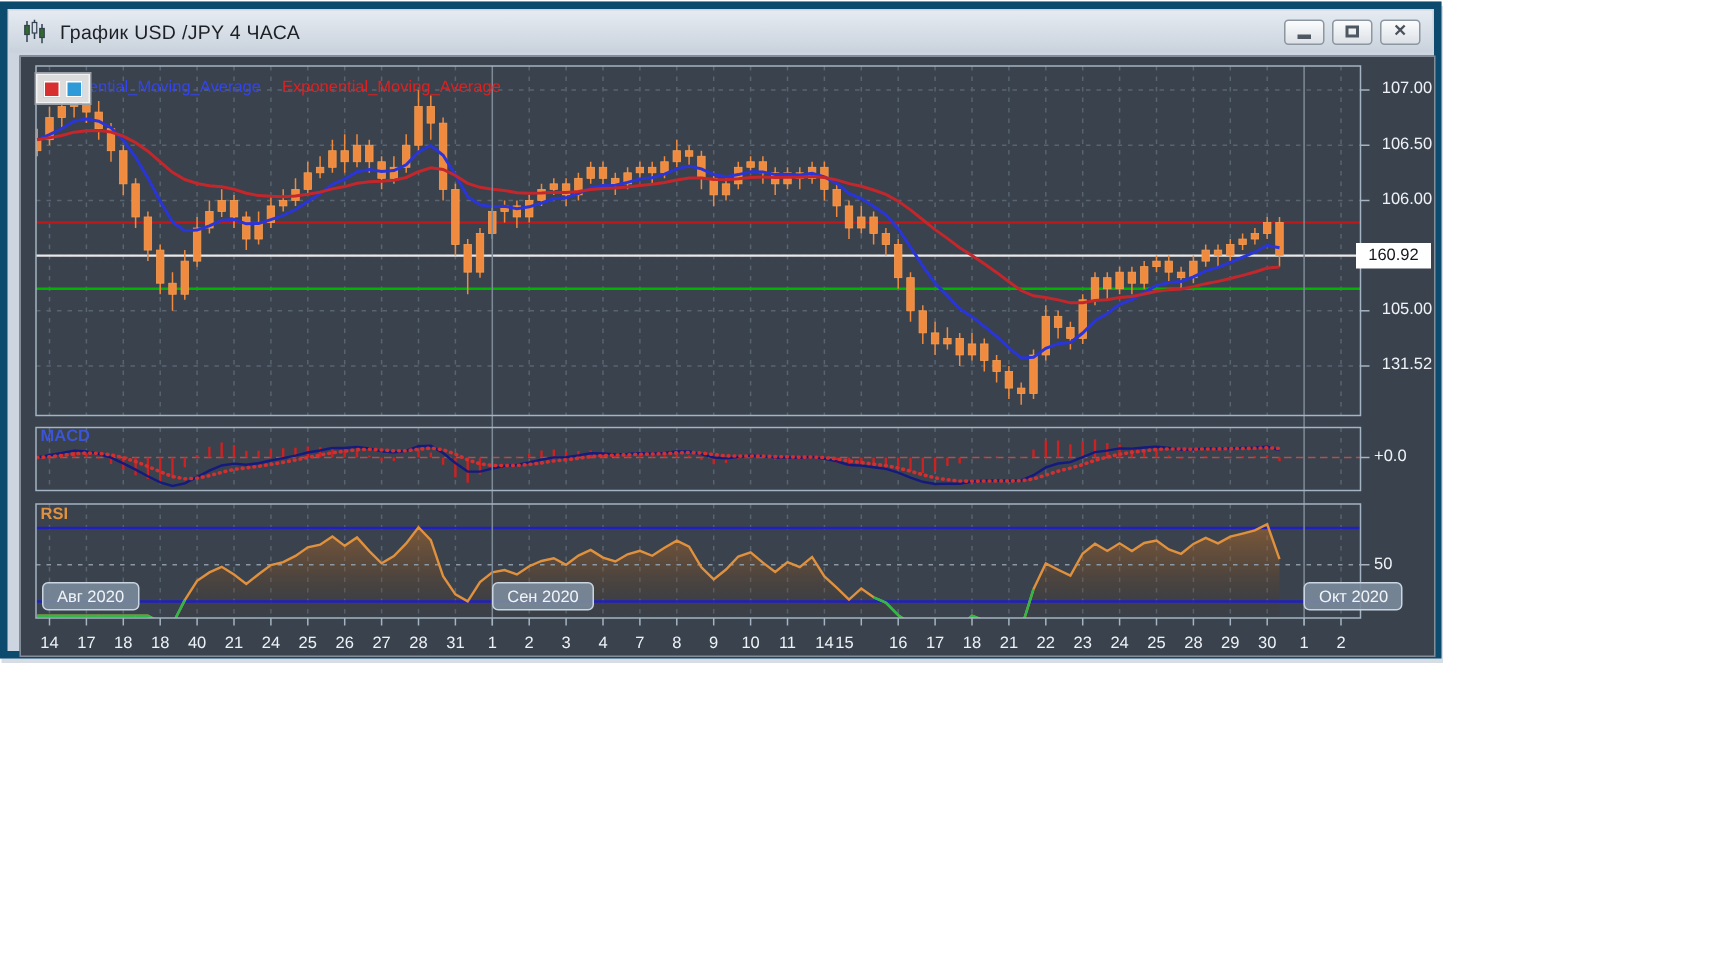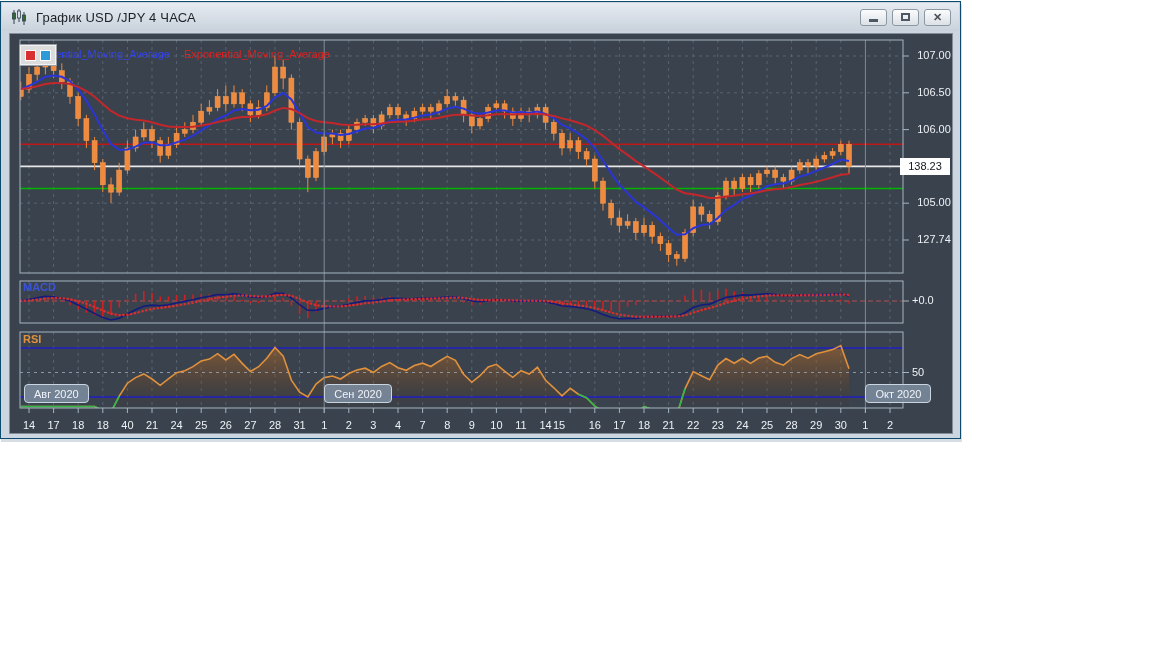--- a/index.html
+++ b/index.html
@@ -1,20 +1,20 @@
 <!DOCTYPE html>
 <html><head>
 <meta charset="utf-8">
 <style>
   * { margin:0; padding:0; box-sizing:border-box; }
   html,body { width:1152px; height:648px; background:#ffffff; font-family:"Liberation Sans", sans-serif; overflow:hidden; }
 
   .window {
     position:absolute; left:0; top:1px; width:961px; height:438px;
-    background:#cdd6e0; border:1px solid #0c4a6e;
+    background:#cdd6e0; border:5px solid #0c4a6e;
     box-shadow: 1px 3px 0 rgba(165,180,195,.45);
     padding-left: 26px;
   }
   .titlebar {
     position:absolute; left:1px; top:1px; right:1px; height:28px;
     background:linear-gradient(#e6ebf1,#c9d2dc);
     display:flex; align-items:center; padding:0 8px;
   }
   .title-icon { width:18px; height:16px; margin-right:8px; flex:0 0 auto; }
   .title-text { font-size:13px; color:#1d2126; letter-spacing:.2px; }
@@ -626,23 +626,23 @@
     </div>
 
     <div class="pane-label macd-label">MACD</div>
     <div class="pane-label rsi-label">RSI</div>
 
     <div id="price-labels">
         <div class="hud price-label" style="top: 15px;">107.00</div>
         <div class="hud price-label" style="top: 51.8px;">106.50</div>
         <div class="hud price-label" style="top: 88.6px;">106.00</div>
         <div class="hud price-label" style="top: 162.2px;">105.00</div>
-        <div class="hud price-label" style="top: 199px;">127.74</div>
+        <div class="hud price-label" style="top: 199px;">131.52</div>
       </div>
-    <div class="callout" id="price-callout" style="top: 123.9px;">138.23</div>
+    <div class="callout" id="price-callout" style="top: 123.9px;">160.92</div>
     <div class="hud" id="macd-zero" style="left: 902px; top: 260px;">+0.0</div>
     <div class="hud" id="rsi-mid" style="left: 902px; top: 331.5px;">50</div>
     <div id="date-labels">
         <div class="hud date-label" style="left: 8px;">14</div>
         <div class="hud date-label" style="left: 32.6px;">17</div>
         <div class="hud date-label" style="left: 57.2px;">18</div>
         <div class="hud date-label" style="left: 81.8px;">18</div>
         <div class="hud date-label" style="left: 106.4px;">40</div>
         <div class="hud date-label" style="left: 131px;">21</div>
         <div class="hud date-label" style="left: 155.6px;">24</div>

